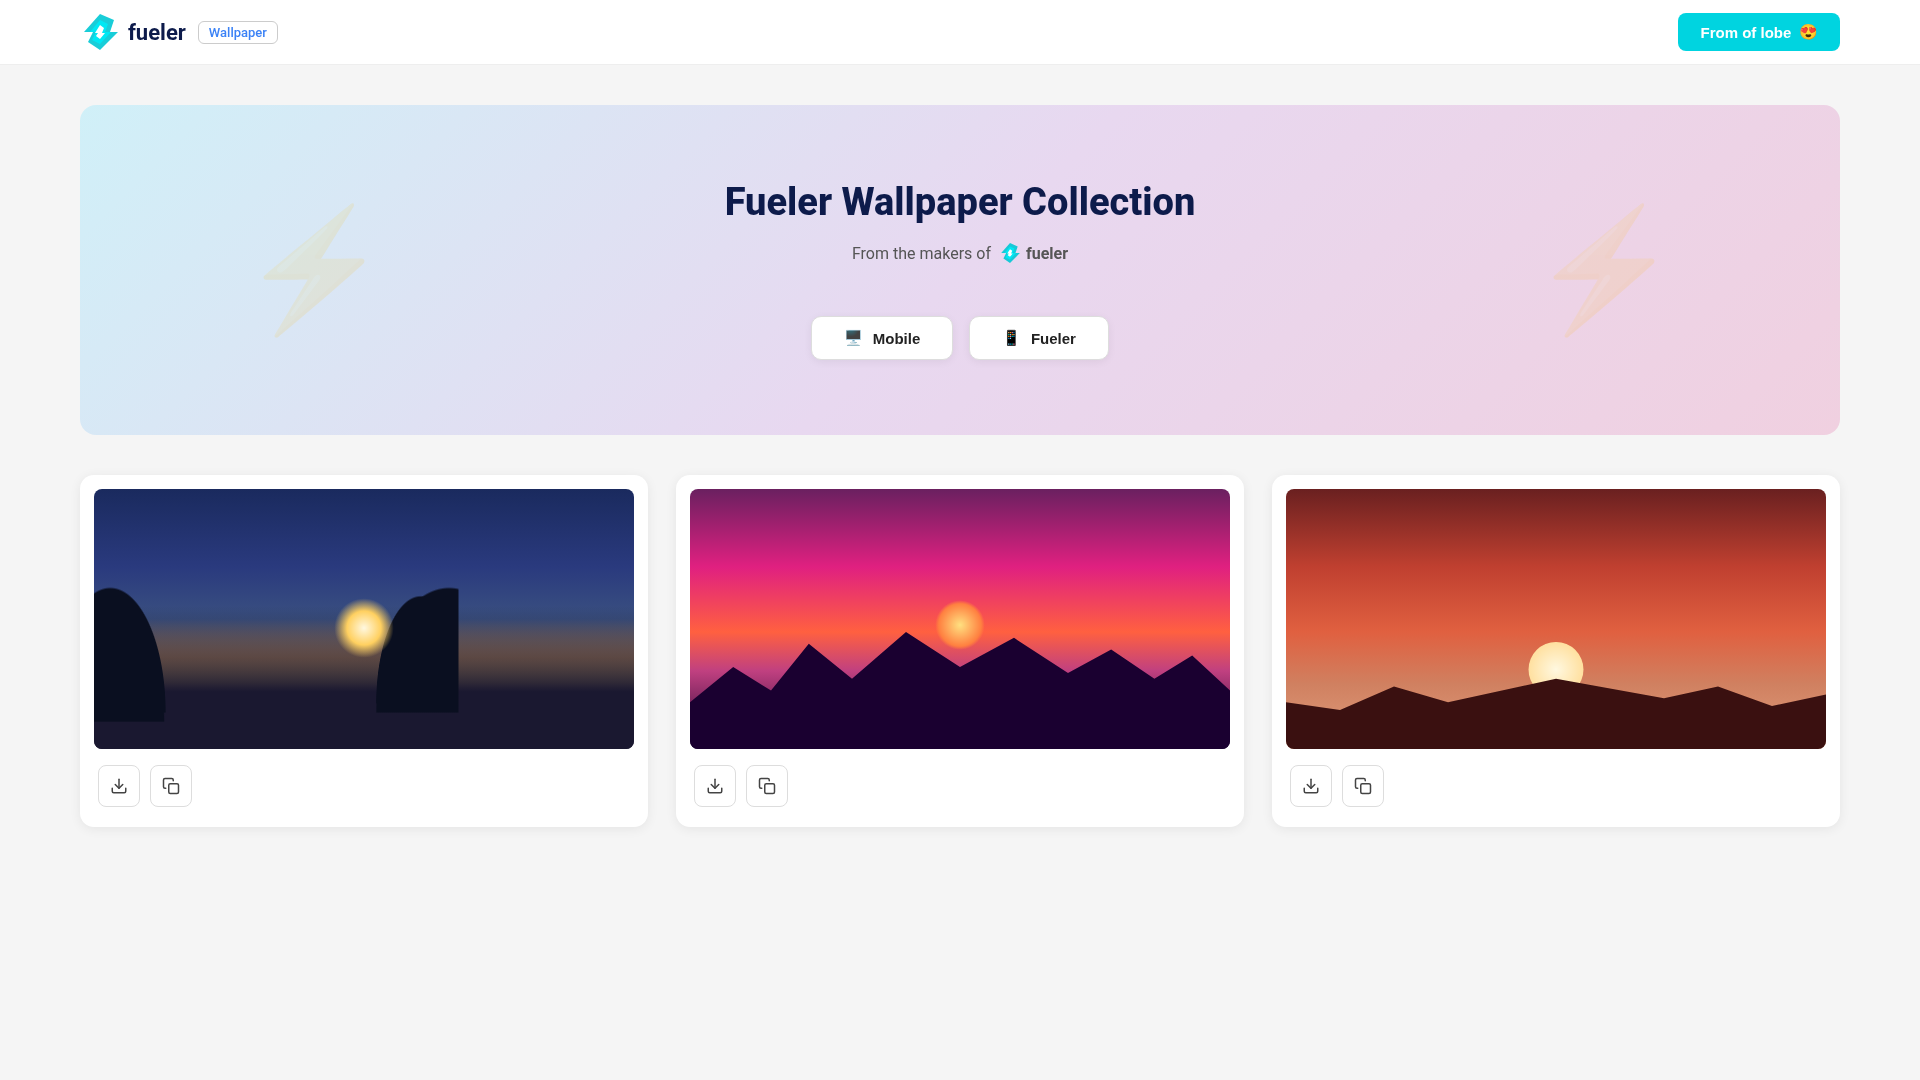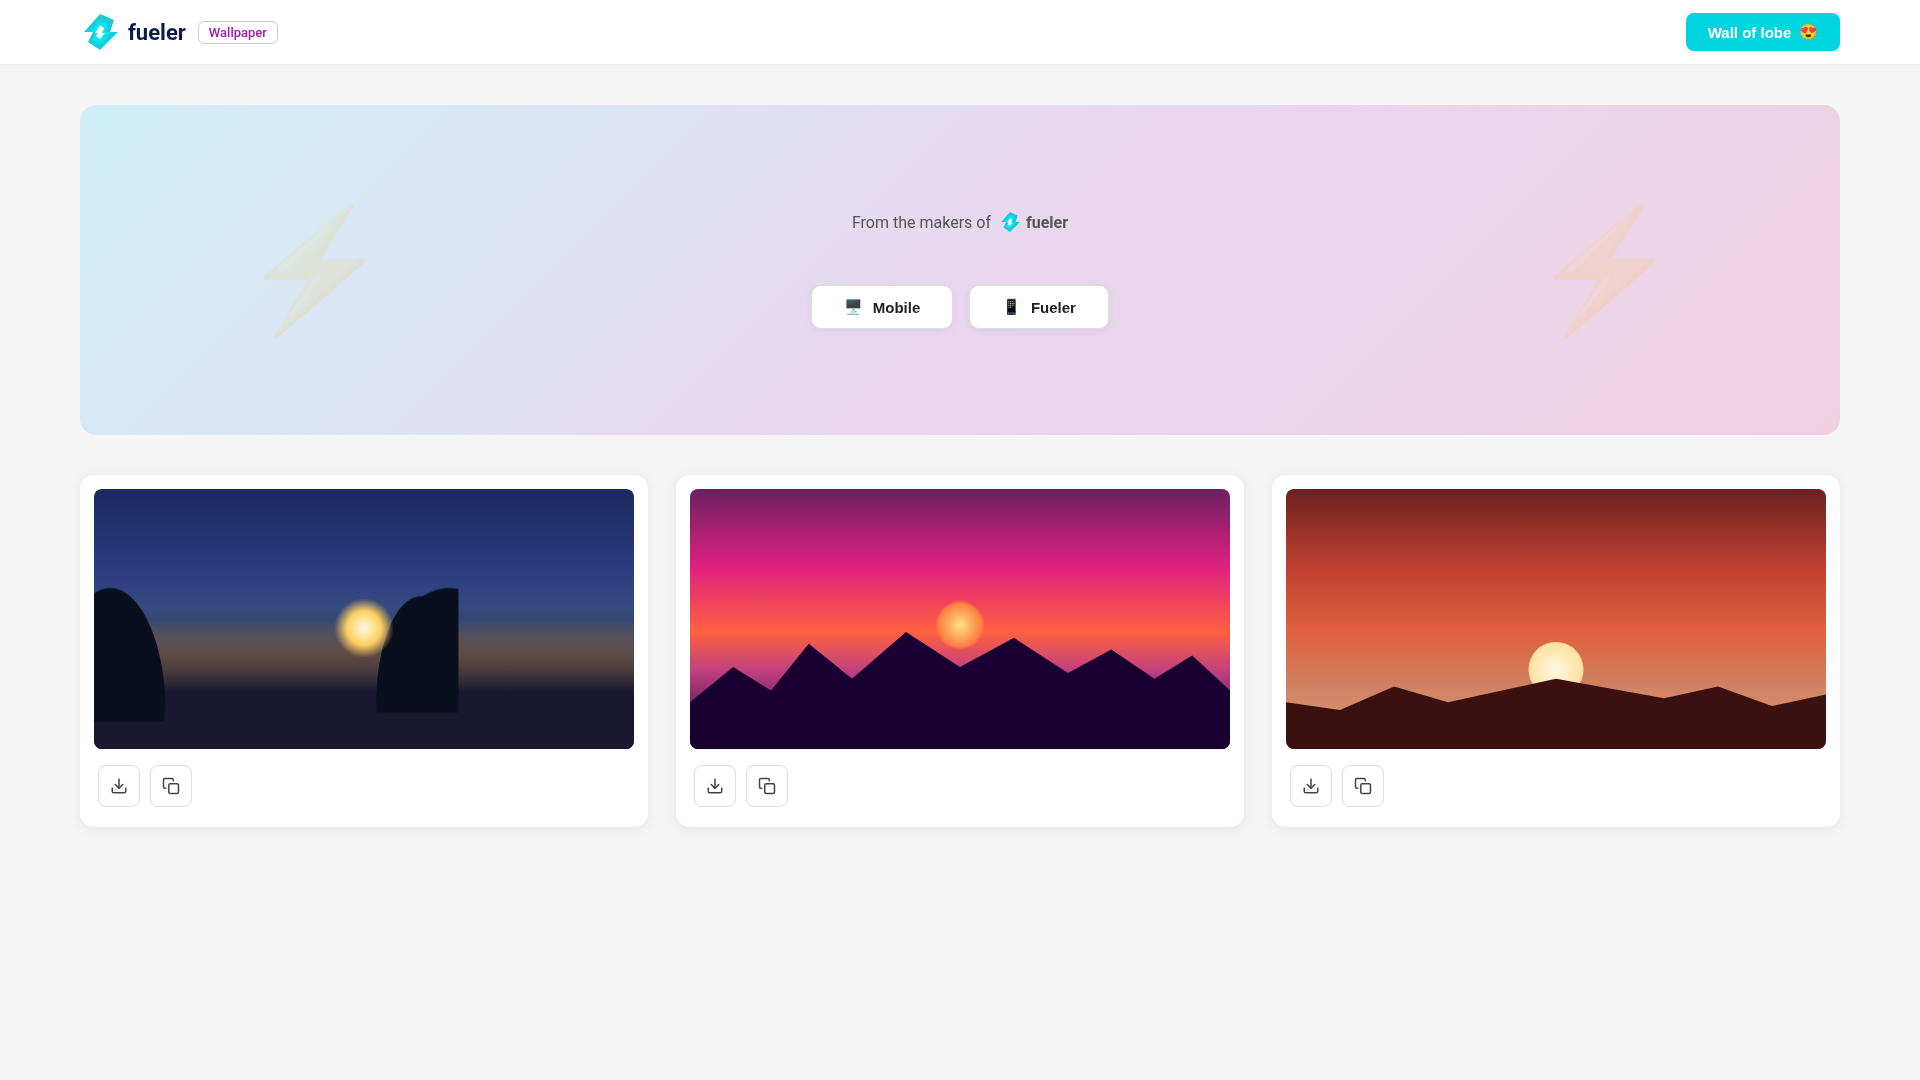--- a/index.html
+++ b/index.html
@@ -37,21 +37,21 @@
       font-size: 22px;
       font-weight: 700;
       color: #0d1b4b;
     }
     .badge-wallpaper {
       border: 1.5px solid #ccc;
       border-radius: 6px;
       padding: 3px 10px;
       font-size: 13px;
       font-weight: 500;
-      color: #a21caf;
+      color: #3b82f6;
       background: #fff;
     }
     .wall-of-lobe-btn {
       background: #00d4e0;
       color: #fff;
       border: none;
       border-radius: 8px;
       padding: 10px 22px;
       font-size: 15px;
       font-weight: 600;
@@ -294,28 +294,29 @@
       <svg class="logo-icon" viewBox="0 0 40 40" fill="none">
         <polygon points="20,2 34,8 30,20 38,20 20,38 8,30 13,20 4,20" fill="#00c8d4" opacity="0.9"></polygon>
         <polygon points="20,8 28,12 25,20 31,20 20,32 12,28 16,20 10,20" fill="#00e8f4"></polygon>
         <polygon points="20,13 24,16 22,21 25,21 20,27 16,24 18,21 15,21" fill="#ffffff"></polygon>
       </svg>
       <span class="logo-text">fueler</span>
     </div>
     <span class="badge-wallpaper">Wallpaper</span>
   </div>
   <button class="wall-of-lobe-btn">
-    <span>Wall of lobe</span>
+    <span>From of lobe</span>
     <span>😍</span>
   </button>
 </header>
 
 <section class="hero">
   <div class="hero-bolt-left">⚡</div>
   <div class="hero-bolt-right">⚡</div>
+  <h1 class="hero-title">Fueler Wallpaper Collection</h1>
   <p class="hero-subtitle">
     <span>From the makers of</span>
     <span class="hero-subtitle-logo">
       <svg width="22" height="22" viewBox="0 0 40 40" fill="none">
         <polygon points="20,2 34,8 30,20 38,20 20,38 8,30 13,20 4,20" fill="#00c8d4" opacity="0.9"></polygon>
         <polygon points="20,8 28,12 25,20 31,20 20,32 12,28 16,20 10,20" fill="#00e8f4"></polygon>
         <polygon points="20,13 24,16 22,21 25,21 20,27 16,24 18,21 15,21" fill="#ffffff"></polygon>
       </svg>
       <strong>fueler</strong>
     </span>

